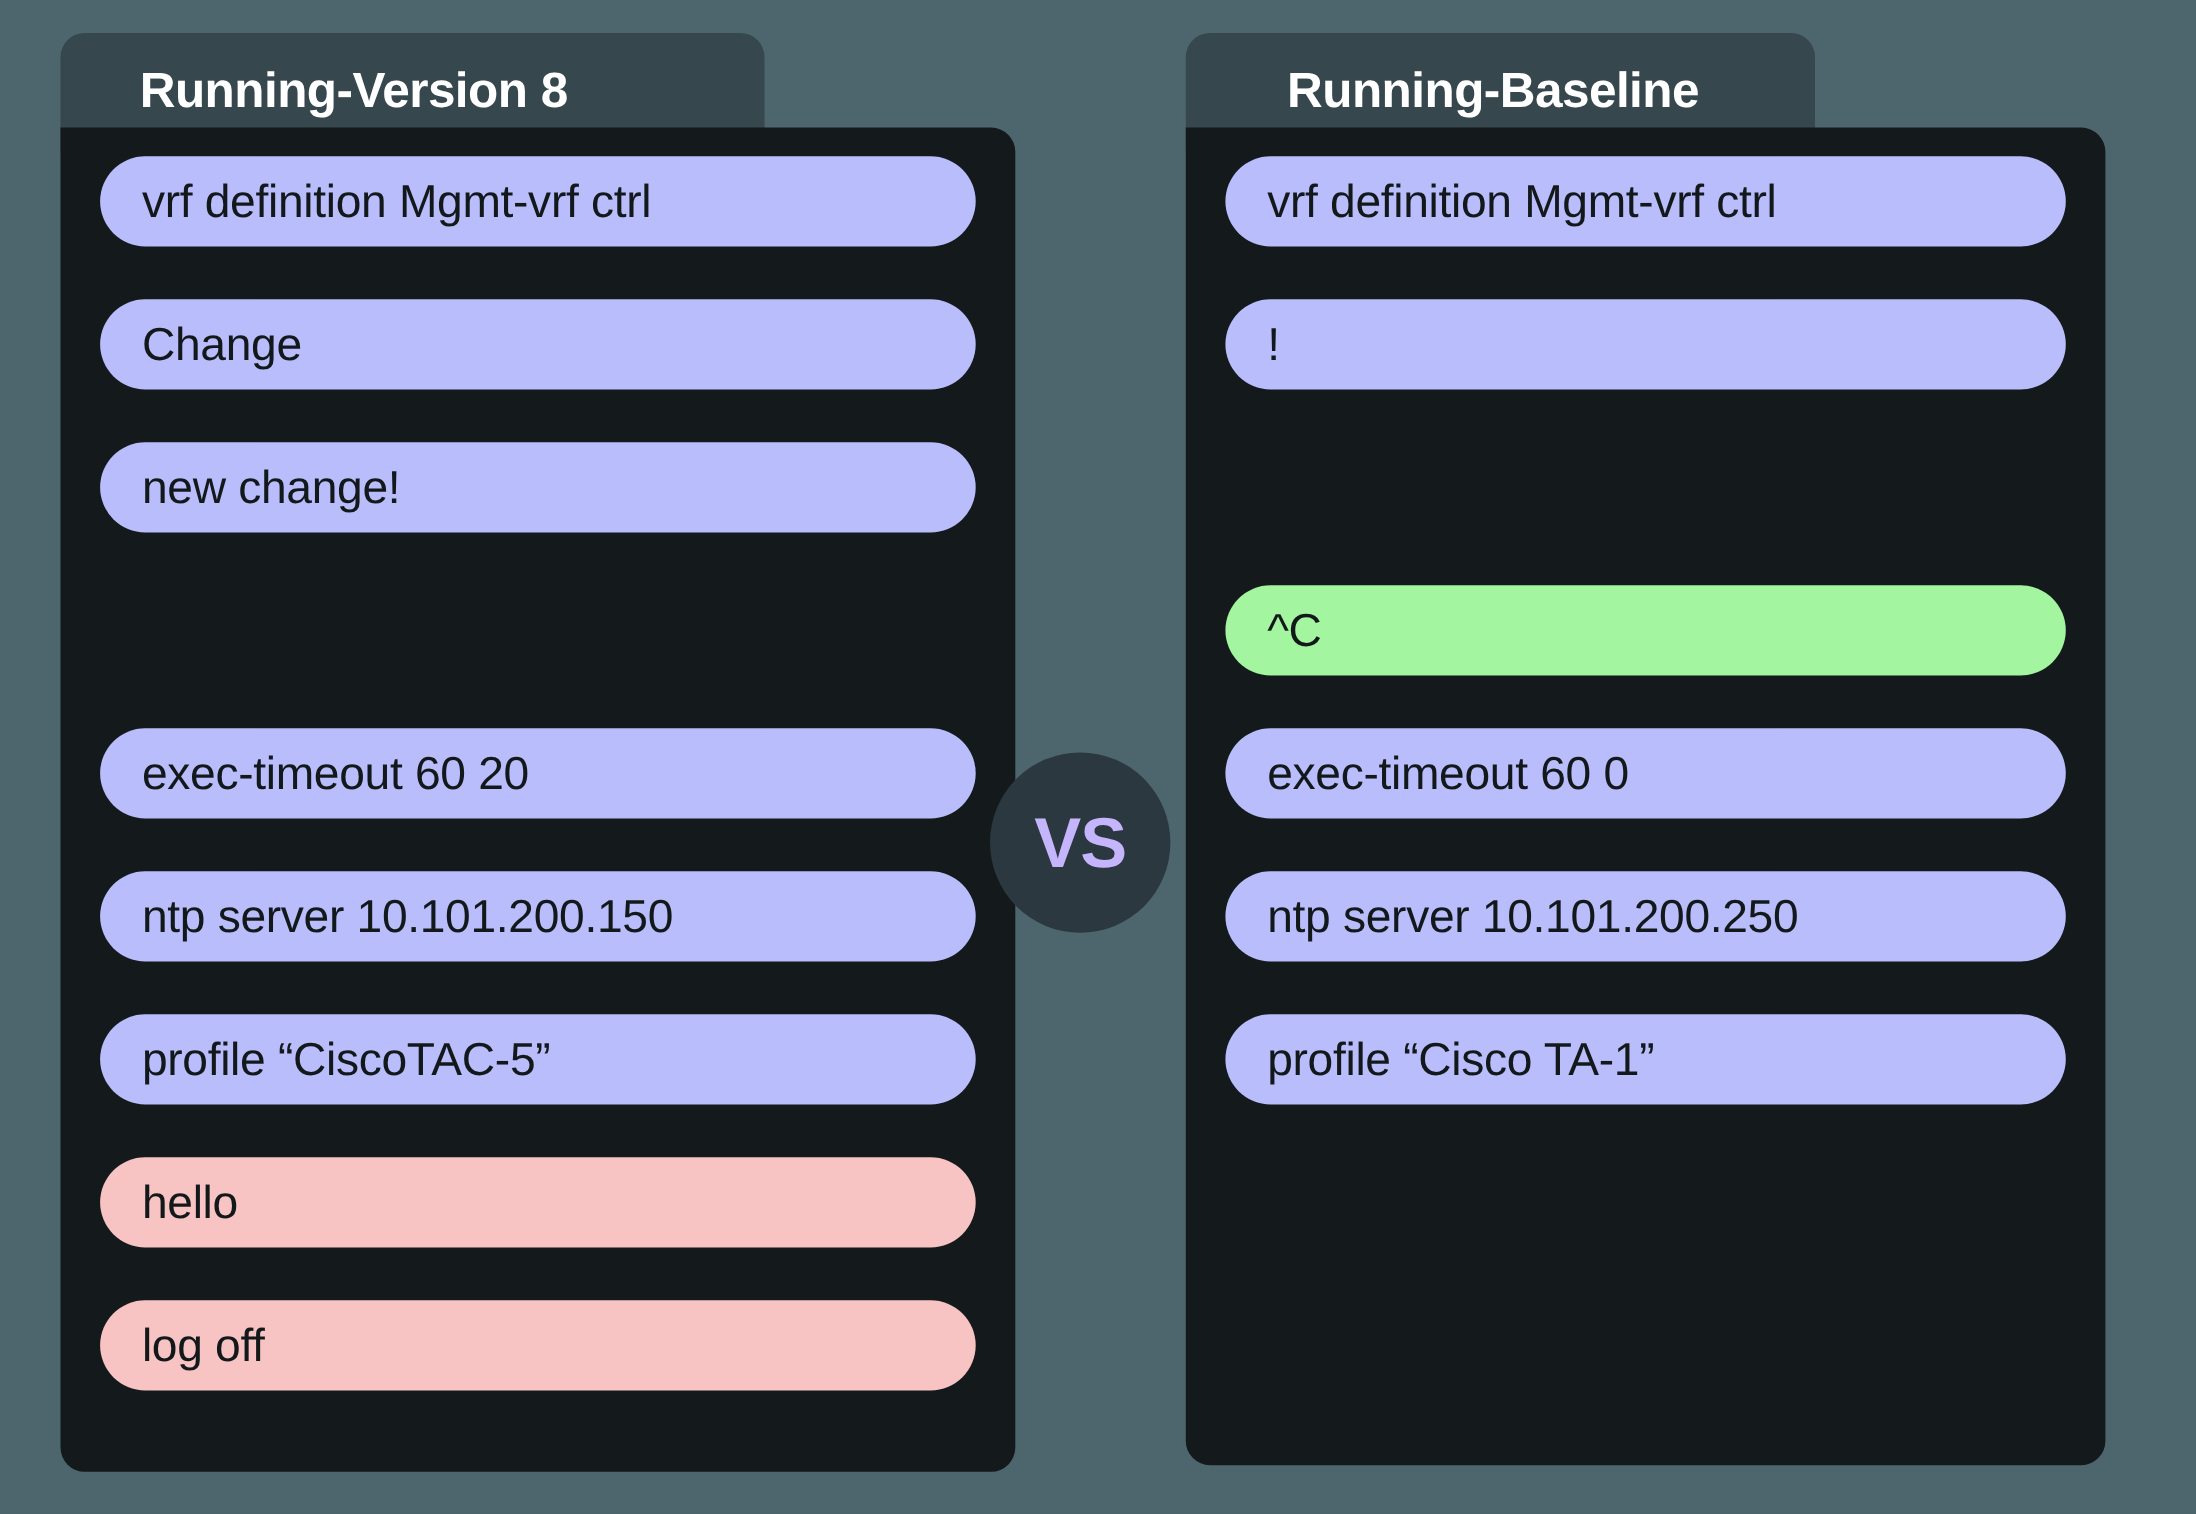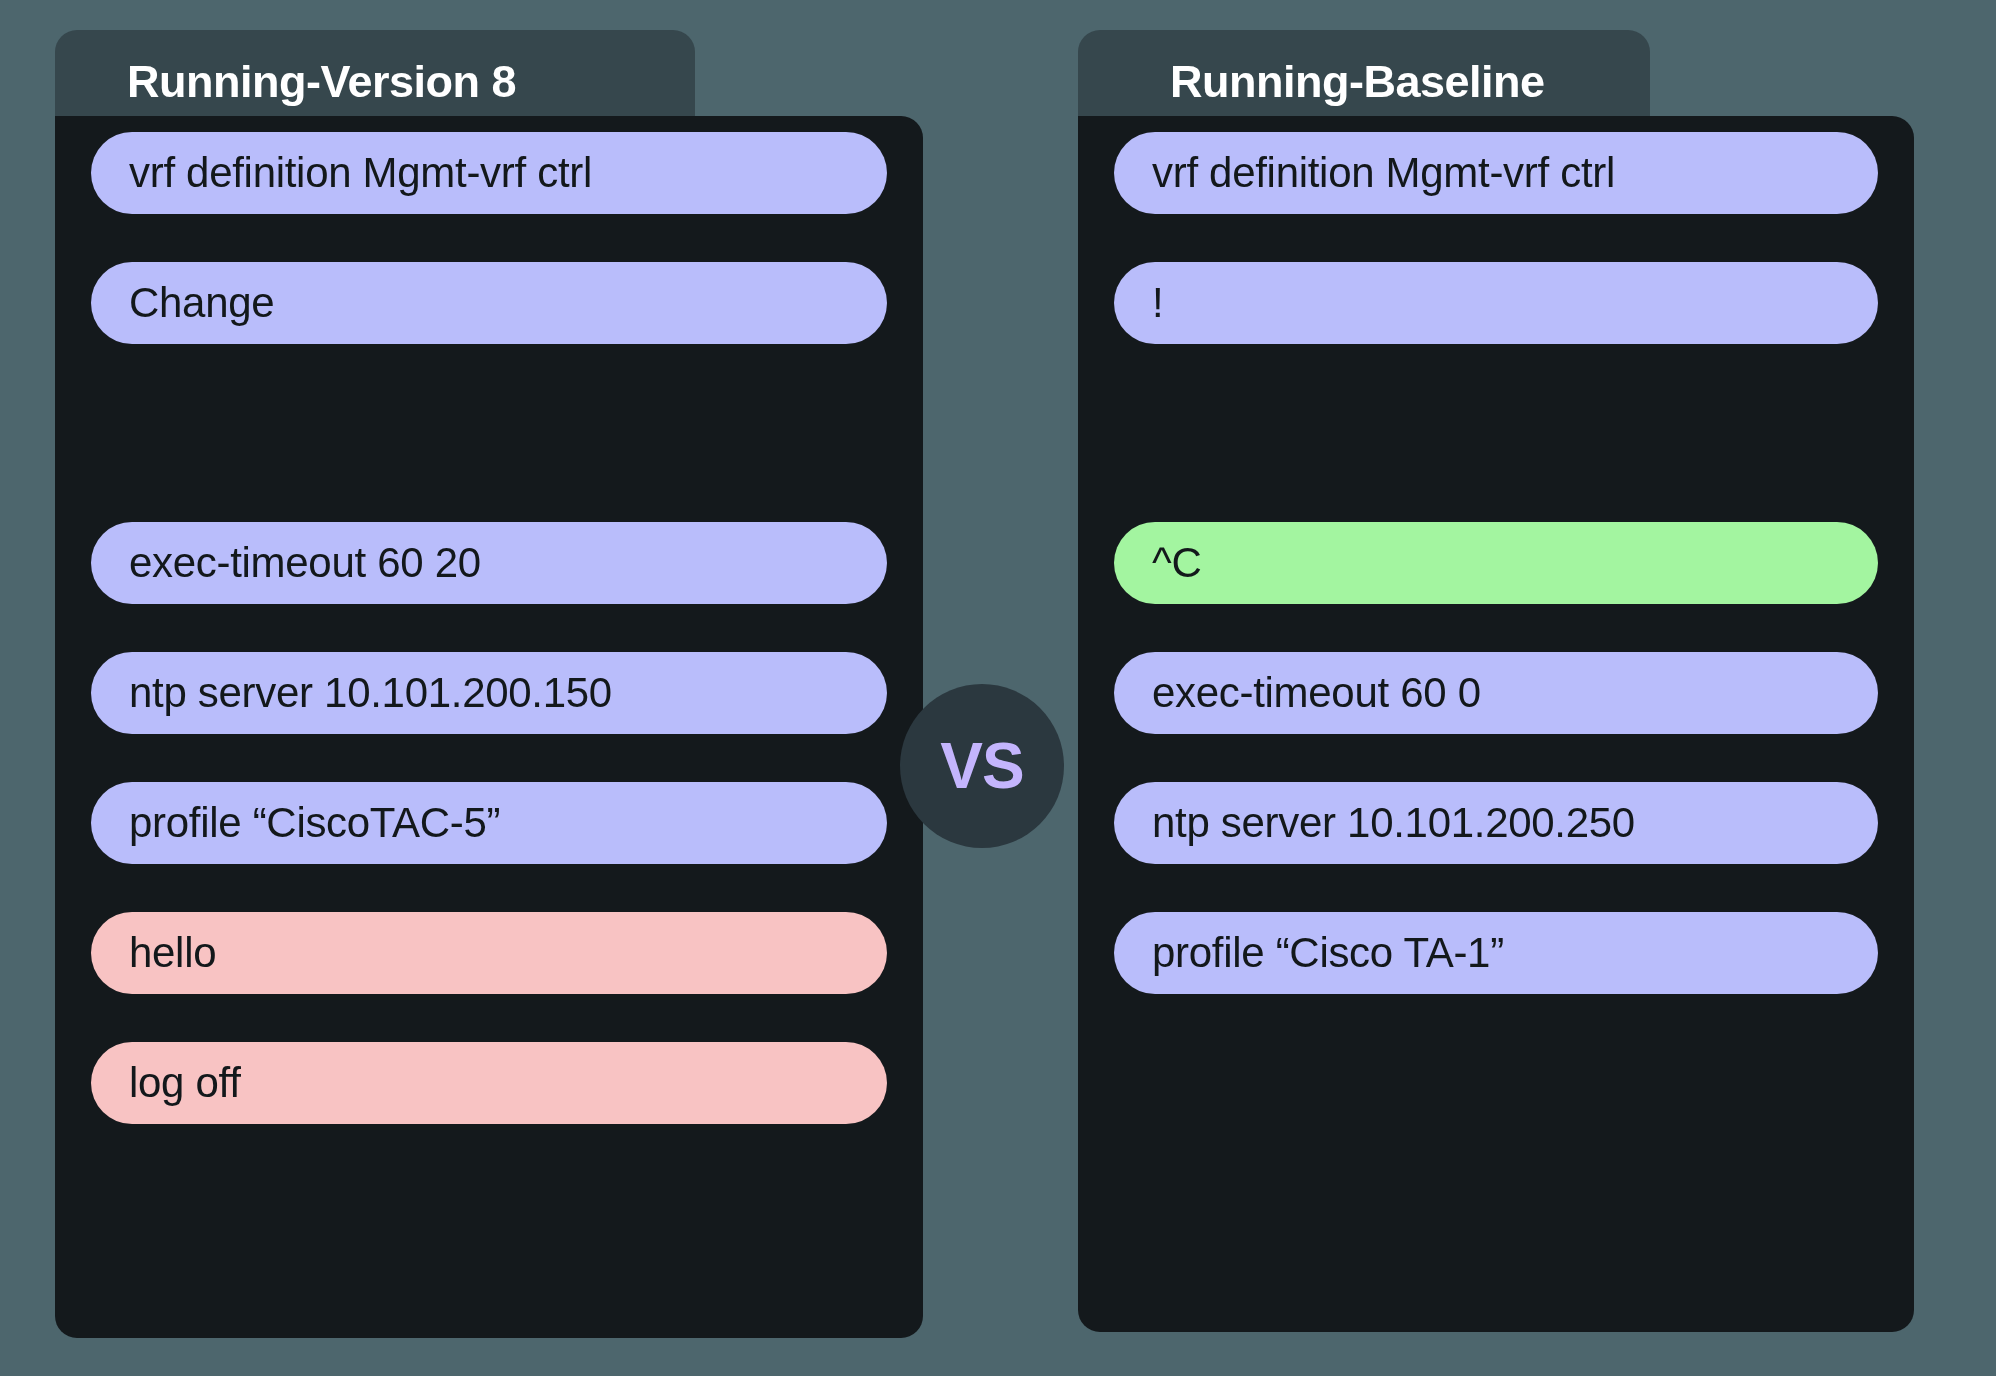--- a/index.html
+++ b/index.html
@@ -46,21 +46,21 @@
     letter-spacing: -0.5px;
     line-height: 56px;
     white-space: nowrap;
   }
   .panel-col.right .panel-tab-title { padding-left: 20px; }
 
   .panel-body {
     background: #14191c;
     border-radius: 22px;
     box-sizing: border-box;
-    padding: 16px 36px 46px 36px;
+    padding: 26px 36px 46px 36px;
     position: relative;
     margin-top: -22px;
   }
   .panel-col.left  .panel-body { height: 1222px; border-top-left-radius: 0; }
   .panel-col.right .panel-body { height: 1216px; border-top-left-radius: 0; }
 
   
   .rows { display: block; }
 
   .row {
@@ -120,20 +120,23 @@
     </div>
     <div class="panel-body">
       <div class="rows" id="left-rows">
           <div class="row">
             <div class="chip purple">vrf definition Mgmt-vrf ctrl</div>
           </div>
           <div class="row">
             <div class="chip purple">Change</div>
           </div>
           <div class="row">
+            <div class="chip purple">new change!</div>
+          </div>
+          <div class="row">
             <div class="chip blank"></div>
           </div>
           <div class="row">
             <div class="chip purple">exec-timeout 60 20</div>
           </div>
           <div class="row">
             <div class="chip purple">ntp server 10.101.200.150</div>
           </div>
           <div class="row">
             <div class="chip purple">profile “CiscoTAC-5”</div>

